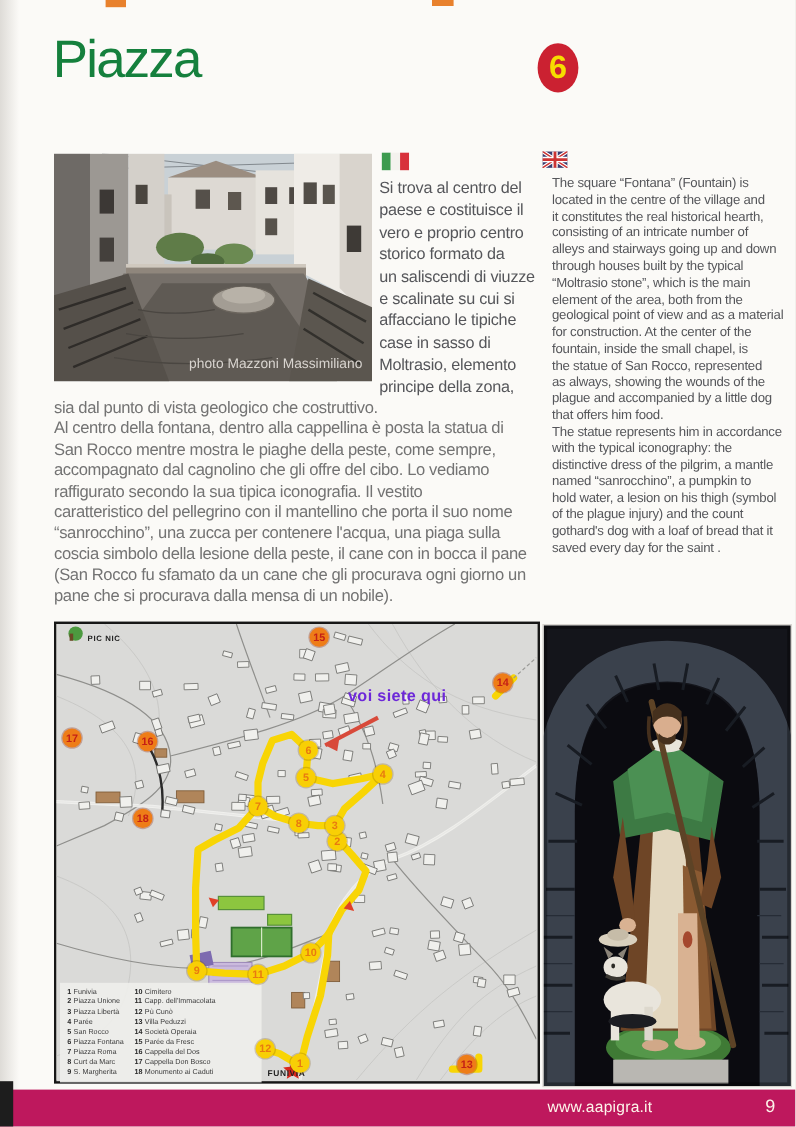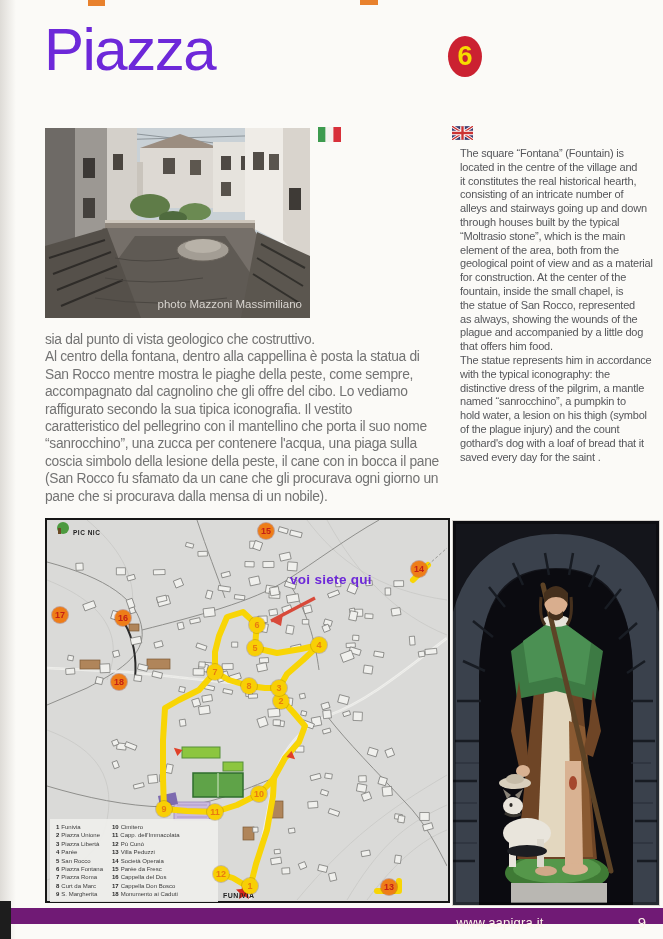--- a/index.html
+++ b/index.html
@@ -7,22 +7,22 @@
   #page{position:relative;width:663px;height:939px;background:#fbfaf7;overflow:hidden;
         font-family:"Liberation Sans",sans-serif;color:#58595b;}
   
   .scan-left{position:absolute;left:0;top:0;width:16px;height:939px;
              background:linear-gradient(to right,#d4d1cc,rgba(250,249,246,0));opacity:.75;}
   .scan-black{position:absolute;left:0;top:901px;width:11px;height:38px;background:#1d1d1d;}
   .top-dash{position:absolute;background:#e8812d;}
   .dash1{left:88px;top:0;width:17px;height:6px;}
   .dash2{left:360px;top:0;width:18px;height:5px;}
   
-  .title{position:absolute;left:44px;top:28px;font-size:60px;line-height:44px;
-         color:#6d28d9;letter-spacing:-1.5px;font-weight:400;}
+  .title{position:absolute;left:44px;top:28px;font-size:44px;line-height:44px;
+         color:#15803d;letter-spacing:-1.5px;font-weight:400;}
   .badge{position:absolute;left:448px;top:36px;width:34px;height:41px;background:#cb2131;
          border-radius:50%;display:flex;align-items:center;justify-content:center;
          color:#f6dc00;font-size:27px;font-weight:bold;}
   
   .street-photo{position:absolute;left:45px;top:128px;width:265px;height:190px;overflow:hidden;}
   .street-caption{position:absolute;right:8px;bottom:8px;color:#d8d4cf;font-size:11.5px;}
   .statue-photo{position:absolute;left:452px;top:520px;width:208px;height:386px;overflow:hidden;
                 border:1px solid #d8d5d0;}
   
   .flag{position:absolute;width:23px;height:15px;display:block;}
@@ -48,21 +48,21 @@
   .marker.yellow{background:#f8cf05;color:#e87a10;}
   .marker.orange{background:#ee7d18;color:#c42016;box-shadow:0 0 0 1px rgba(140,30,0,.3);}
   
   .legend{position:absolute;left:3px;top:299px;width:168px;height:83px;
           background:rgba(238,238,235,.93);padding:4px 2px 2px 6px;display:grid;
           grid-template-columns:56px 106px;grid-auto-flow:column;
           grid-template-rows:repeat(9,8.4px);font-size:6px;color:#3c3c3c;line-height:8.4px;}
   .legend div{white-space:nowrap;overflow:hidden;}
   .legend b{margin-right:2px;color:#2a2a2a;}
   
-  .footer{position:absolute;left:0;top:908px;width:663px;height:16px;background:#701a75;}
+  .footer{position:absolute;left:0;top:908px;width:663px;height:31px;background:#be185d;}
   .footer-url{position:absolute;left:420px;top:7px;width:160px;text-align:center;color:#fdf4ea;
               font-size:13px;letter-spacing:.2px;}
   .footer-page{position:absolute;right:17px;top:6px;color:#fdf4ea;font-size:15px;}
 </style>
 </head>
 <body>
 
 <div id="page">
   <div class="scan-left"></div>
   <div class="top-dash dash1"></div>
@@ -132,20 +132,30 @@
     <rect x="15.4" width="7.6" height="15" fill="#d8303a"></rect>
   </svg>
   <svg class="flag flag-uk" viewBox="0 0 23 15" style="width:21px;height:14px">
     <rect width="23" height="15" fill="#3b3b6e"></rect>
     <path d="M0,0 L23,15 M23,0 L0,15" stroke="#fff" stroke-width="3.4"></path>
     <path d="M0,0 L23,15 M23,0 L0,15" stroke="#c33" stroke-width="1.4"></path>
     <path d="M11.5,0 V15 M0,7.5 H23" stroke="#fff" stroke-width="5"></path>
     <path d="M11.5,0 V15 M0,7.5 H23" stroke="#c33" stroke-width="2.6"></path>
   </svg>
 
+  <div class="it-col">Si trova al centro del
+paese e costituisce il
+vero e proprio centro
+storico formato da
+un saliscendi di viuzze
+e scalinate su cui si
+affacciano le tipiche
+case in sasso di
+Moltrasio, elemento
+principe della zona,</div>
   <div class="en-col">The square “Fontana” (Fountain) is
 located in the centre of the village and
 it constitutes the real historical hearth,
 consisting of an intricate number of
 alleys and stairways going up and down
 through houses built by the typical
 “Moltrasio stone”, which is the main
 element of the area, both from the
 geological point of view and as a material
 for construction. At the center of the

